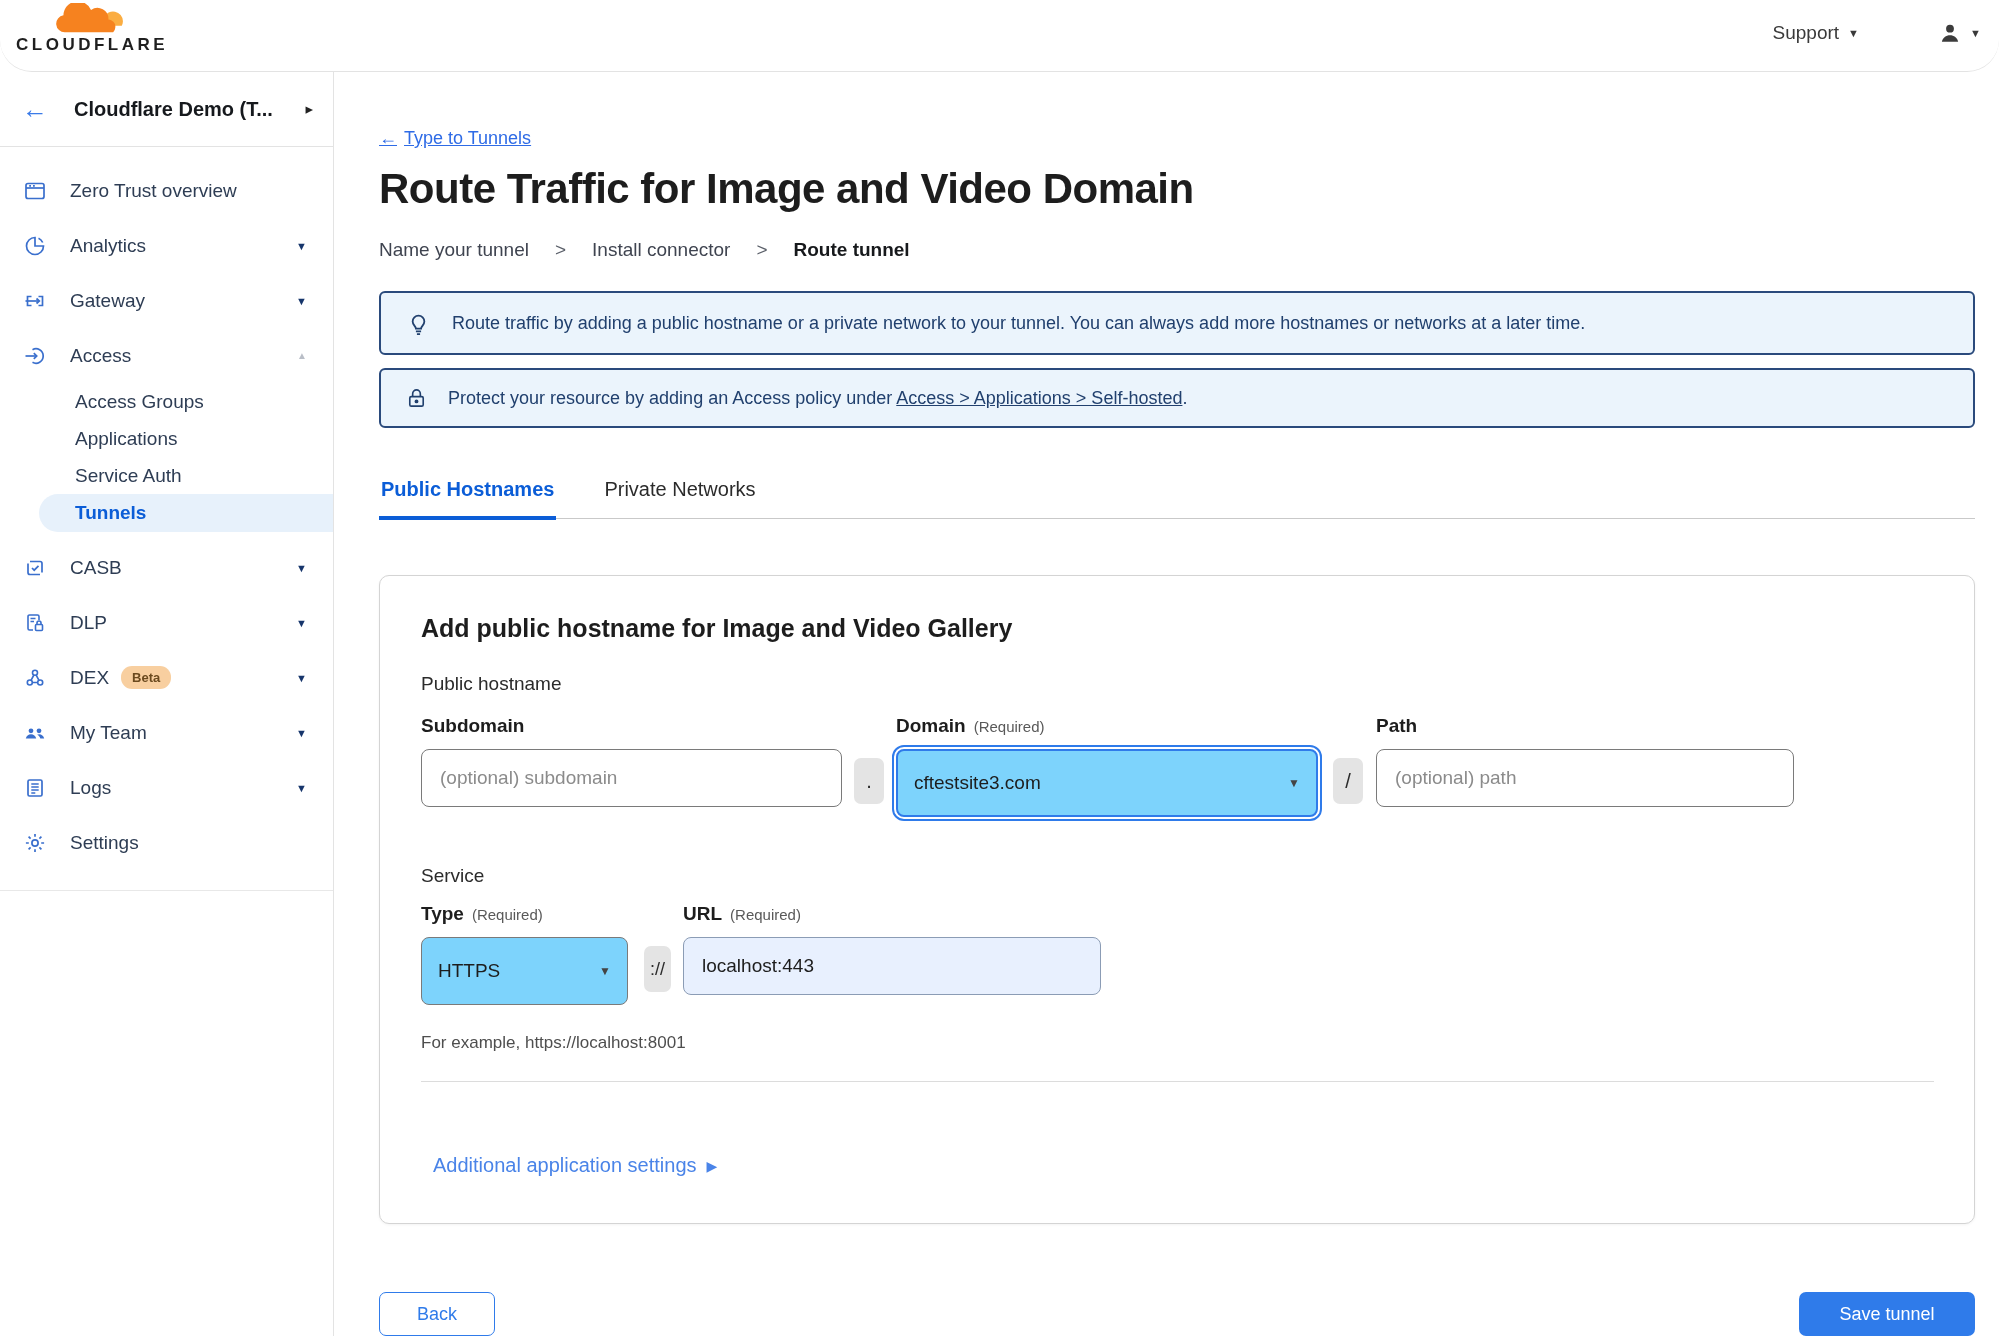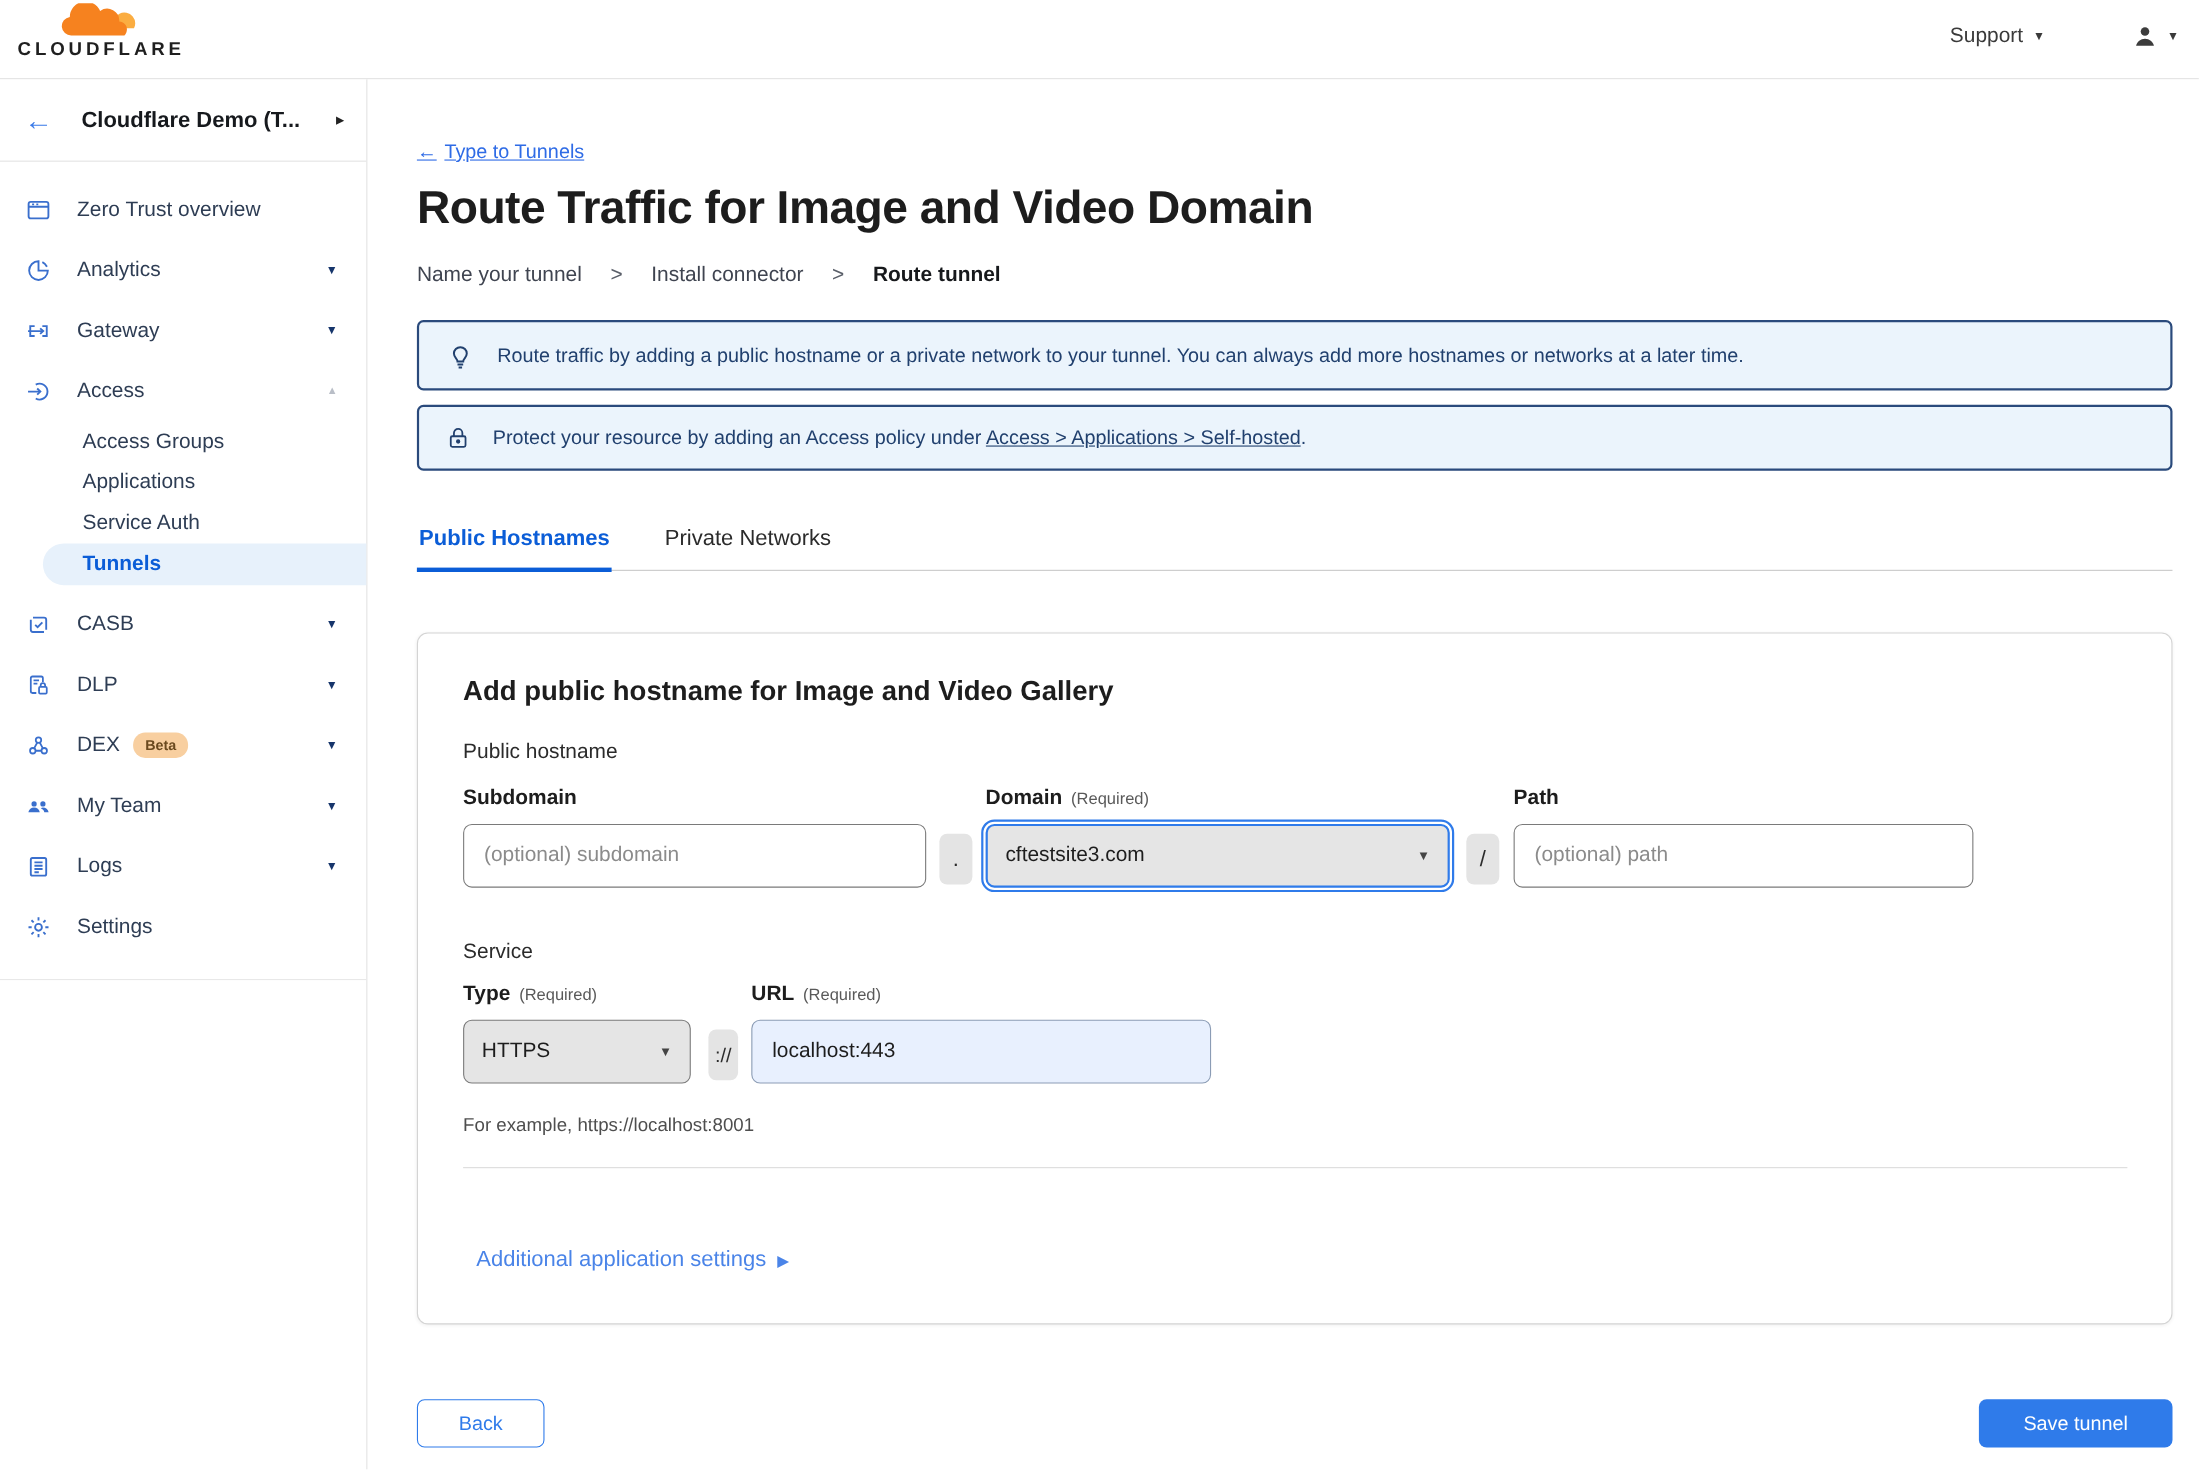--- a/index.html
+++ b/index.html
@@ -1,21 +1,21 @@
 <!DOCTYPE html>
 <html><head>
 <meta charset="utf-8">
 <style>
   * { margin:0; padding:0; box-sizing:border-box; }
   html,body { width:1999px; height:1336px; background:#fff;
     font-family:"Liberation Sans", sans-serif; overflow:hidden; position:relative; }
 
   
   .topbar { position:absolute; top:0; left:0; width:1999px; height:72px;
-    background:#fff; border-bottom:1px solid #e3e3e3; z-index:20; }
+    background:#fff; border-bottom:1px solid #e3e3e3; z-index:20;border-radius:32px; }
   .logo { position:absolute; left:16px; top:3px; width:144px; text-align:center; }
   .logo-cloud { display:block; margin:0 auto; }
   .logo-word { font-size:17px; font-weight:800; letter-spacing:3.5px; color:#1f1f1f; margin-top:-2px; }
   .support { position:absolute; right:140px; top:22px; display:flex; align-items:center; gap:9px;
     font-size:19px; color:#3a3a3a; cursor:pointer; }
   .caret { font-size:11px; color:#3a3a3a; }
   .userbox { position:absolute; right:18px; top:20px; display:flex; align-items:center; gap:7px; cursor:pointer; }
 
   
   .sidebar { position:absolute; top:72px; left:0; width:334px; bottom:0; background:#fff;
@@ -73,23 +73,23 @@
   .req { font-size:15px; color:#595959; font-weight:400; margin-left:8px; }
   .txt { height:58px; border:1.5px solid #7a7a7a; border-radius:8px; font-size:19px;
     padding:0 18px; color:#1d1d1d; background:#fff; font-family:"Liberation Sans",sans-serif; outline:none; }
   .txt::placeholder { color:#8b8b8b; }
   .w-sub { width:421px; } .w-dom { width:422px; } .w-path { width:418px; }
   .w-type { width:207px; } .w-url { width:418px; }
   .chip { width:30px; height:46px; background:#e4e4e4; border-radius:7px; display:flex;
     align-items:center; justify-content:center; font-size:20px; color:#2b2b2b; }
   .chip-offset { margin-top:43px; }
   .gap12 { margin-left:12px; } .gap12r { margin-right:12px; }
-  .select { height:58px; border:1.5px solid #7a7a7a; border-radius:8px; display:flex;
+  .select { height:68px; border:1.5px solid #7a7a7a; border-radius:8px; display:flex;
     align-items:center; justify-content:space-between; padding:0 16px; font-size:19px;
-    color:#1d1d1d; background:#e5e5e5; cursor:pointer; }
+    color:#1d1d1d; background:#7dd3fc; cursor:pointer; }
   .select .caret { font-size:12px; color:#444; }
   .select.focused { border:2px solid #2f7bea; outline:2px solid #2f7bea; outline-offset:2px; }
   .chip-wide { width:27px; font-size:18px; letter-spacing:0; }
   .url-input { background:#e8f0fe; border-color:#8b9cb5; }
   .hint { margin-top:28px; font-size:17px; color:#4e4e4e; }
   .divider { margin-top:28px; border-top:1px solid #dcdcdc; }
   .settings-link { margin-top:72px; margin-left:12px; display:inline-flex; align-items:center; gap:10px;
     color:#4a84e8; font-size:20px; cursor:pointer; }
   .settings-link .tri { font-size:14px; }
 

